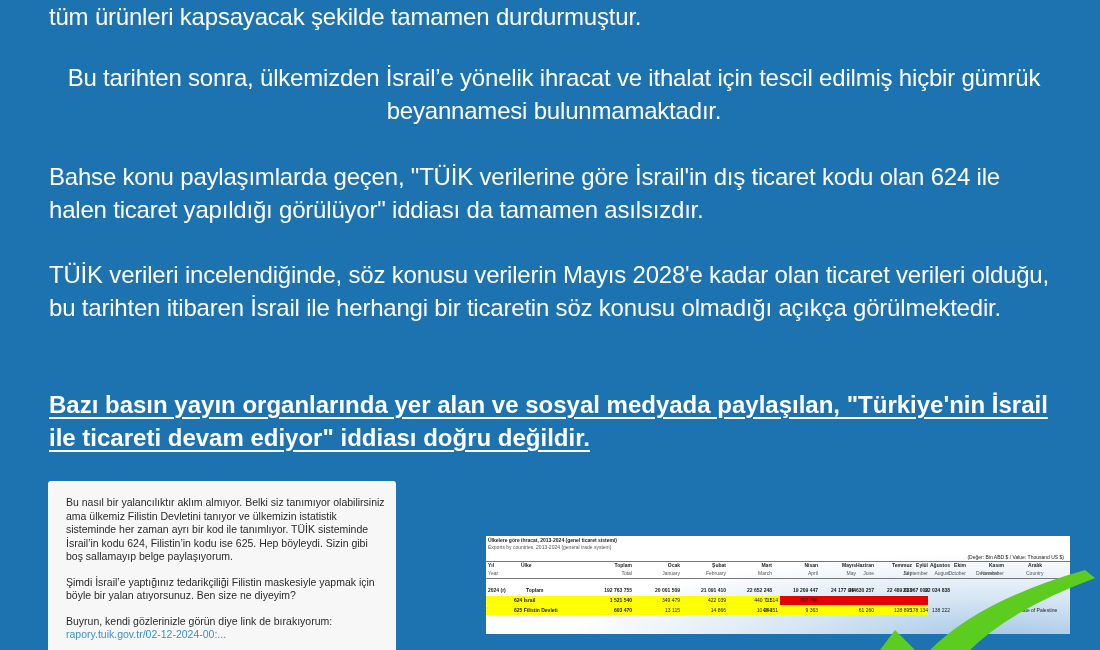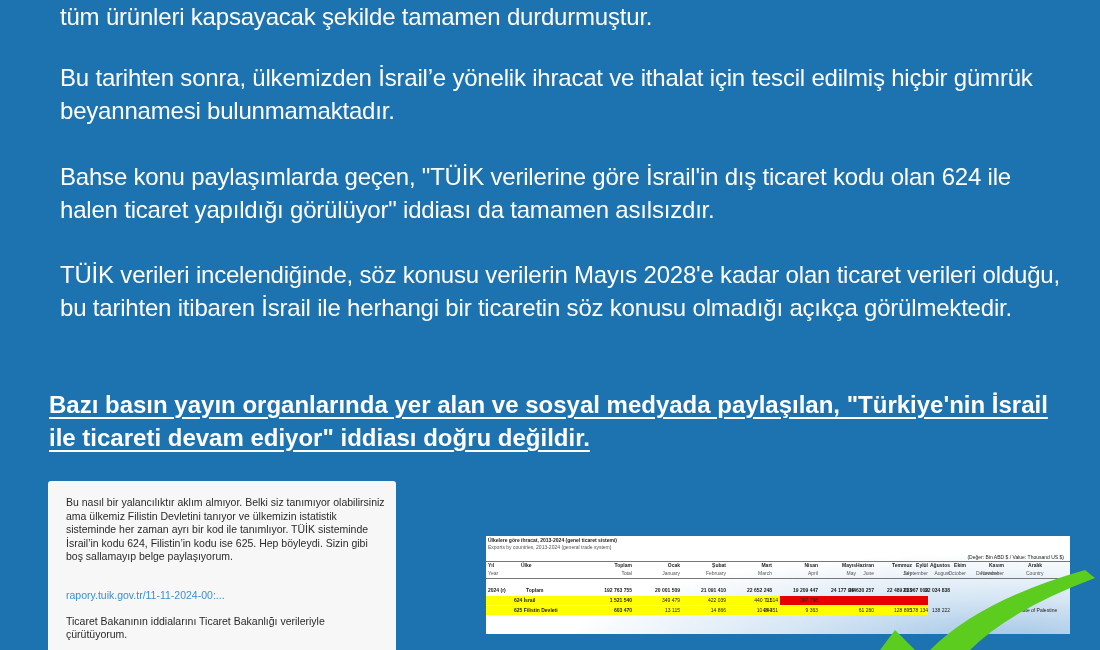--- a/index.html
+++ b/index.html
@@ -4,26 +4,26 @@
 <style>
   html, body { margin: 0; padding: 0; }
   body {
     width: 1100px; height: 650px; overflow: hidden;
     background: #1d72b0;
     font-family: "Liberation Sans", "DejaVu Sans", sans-serif;
     color: #ffffff;
     position: relative;
   }
   .para {
-    position: absolute; left: 60px; width: 1010px;
+    position: absolute; left: 49px; width: 1010px;
     font-size: 24px; line-height: 33px; letter-spacing: -0.2px;
     margin: 0; color: #ffffff;
   }
   .p1 { top: 0px; }
-  .p2 { top: 61px; }
+  .p2 { top: 61px; text-align: center; }
   .p3 { top: 160px; }
   .p4 { top: 258px; }
   .headline {
     position: absolute; left: 49px; top: 388px; width: 1010px;
     font-size: 24px; line-height: 33px; font-weight: bold;
     text-decoration: underline; text-underline-offset: 4px;
     text-decoration-thickness: 2px; margin: 0;
   }
   
   .tweet {
@@ -58,21 +58,22 @@
 <body>
 
 <p class="para p1">tüm ürünleri kapsayacak şekilde tamamen durdurmuştur.</p>
 <p class="para p2">Bu tarihten sonra, ülkemizden İsrail’e yönelik ihracat ve ithalat için tescil edilmiş hiçbir gümrük beyannamesi bulunmamaktadır.</p>
 <p class="para p3">Bahse konu paylaşımlarda geçen, "TÜİK verilerine göre İsrail'in dış ticaret kodu olan 624 ile halen ticaret yapıldığı görülüyor" iddiası da tamamen asılsızdır.</p>
 <p class="para p4">TÜİK verileri incelendiğinde, söz konusu verilerin Mayıs 2028'e kadar olan ticaret verileri olduğu, bu tarihten itibaren İsrail ile herhangi bir ticaretin söz konusu olmadığı açıkça görülmektedir.</p>
 <p class="headline">Bazı basın yayın organlarında yer alan ve sosyal medyada paylaşılan, "Türkiye'nin İsrail ile ticareti devam ediyor" iddiası doğru değildir.</p>
 
 <div class="tweet">
   <p>Bu nasıl bir yalancılıktır aklım almıyor. Belki siz tanımıyor olabilirsiniz ama ülkemiz Filistin Devletini tanıyor ve ülkemizin istatistik sisteminde her zaman ayrı bir kod ile tanımlıyor. TÜİK sisteminde İsrail’in kodu 624, Filistin’in kodu ise 625. Hep böyleydi. Sizin gibi boş sallamayıp belge paylaşıyorum.</p>
-  <p><br><span class="link">rapory.tuik.gov.tr/11-11-2024-00:...</span></p>
+  <p>Şimdi İsrail’e yaptığınız tedarikçiliği Filistin maskesiyle yapmak için böyle bir yalan atıyorsunuz. Ben size ne diyeyim?</p>
+  <p><span>Buyrun, kendi gözlerinizle görün diye link de bırakıyorum:</span><br><span class="link">rapory.tuik.gov.tr/02-12-2024-00:...</span></p>
   <p>Ticaret Bakanının iddialarını Ticaret Bakanlığı verileriyle çürütüyorum.</p>
 </div>
 
 <div class="table-card">
   <div class="tc-title">Ülkelere göre ihracat, 2013-2024 (genel ticaret sistemi)</div>
   <div class="tc-sub">Exports by countries, 2013-2024 (general trade system)</div>
   <div class="tc-unit">(Değer: Bin ABD $ / Value: Thousand US $)</div>
   <div class="tc-line" style="top:25px;"></div>
 
   <div class="row bold" style="top:25px;">

